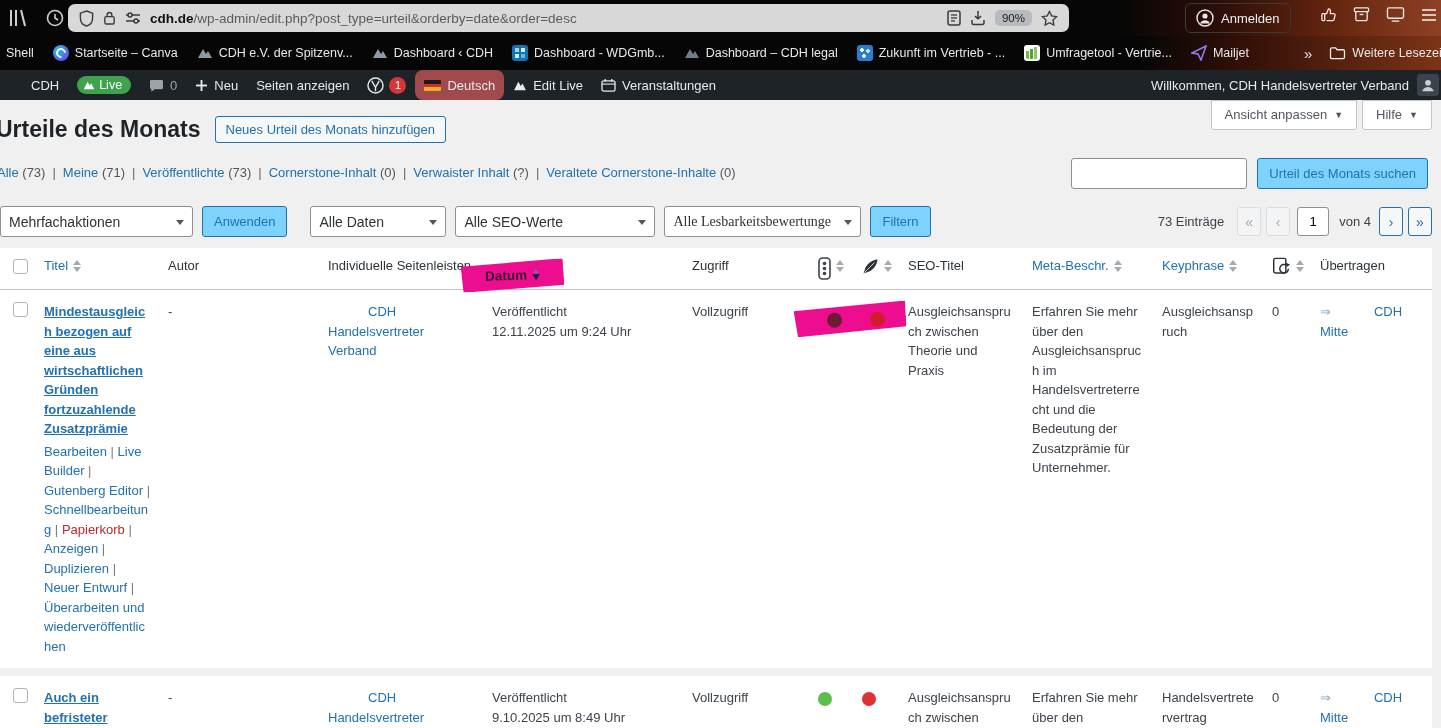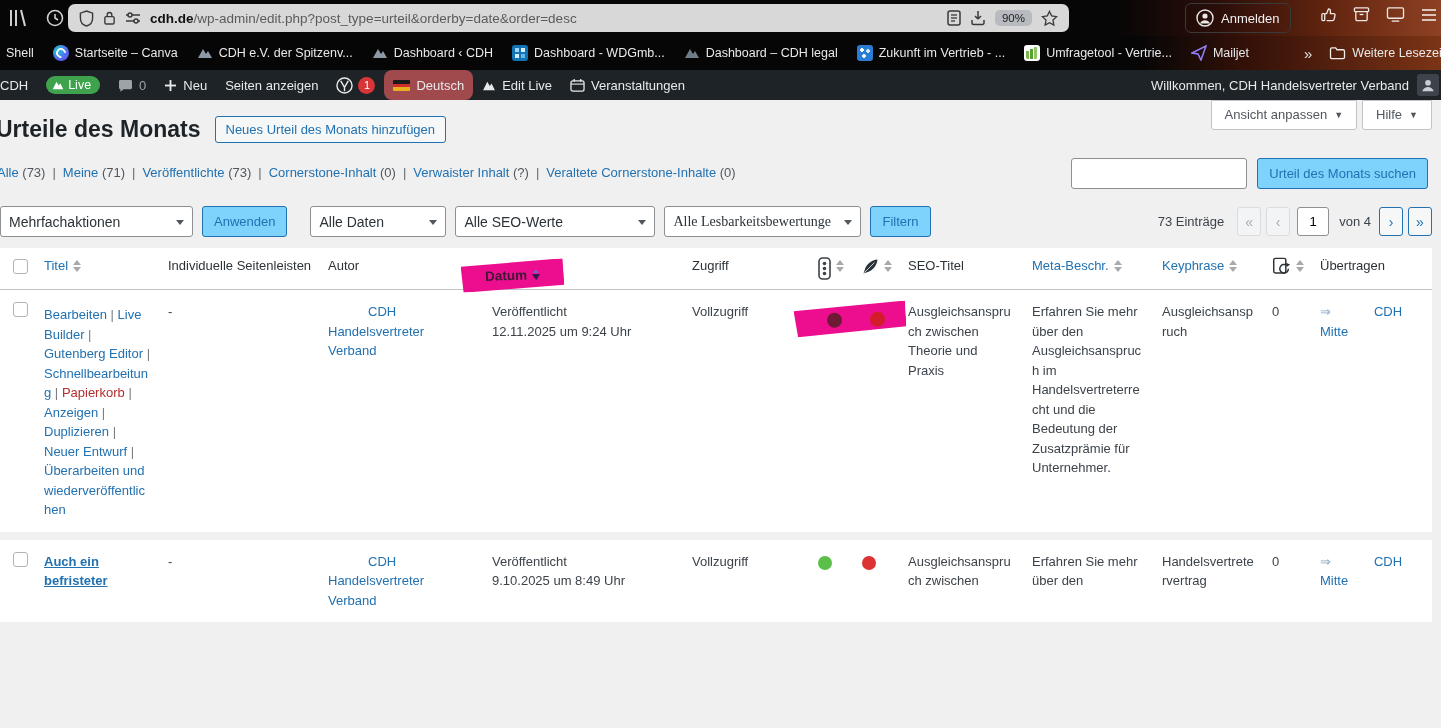--- a/index.html
+++ b/index.html
@@ -66,21 +66,21 @@
     border-radius:2px; }
   .bm-chevrons { font-size:15px; color:#e0e0e0; letter-spacing:-2px; }
 
   
   .admin-bar {
     position:absolute; top:70px; left:0; width:1441px; height:30px;
     background:#1d2327; color:#e7e9ea; font-size:13px;
     display:flex; align-items:center;
   }
   .ab-item { display:flex; align-items:center; gap:6px; height:30px; padding:0 9px; white-space:nowrap; }
-  .ab-site { padding-left:0; }
+  .ab-site { padding-left:16px;margin-left:15px; }
   .live-pill { background:#3fa34d; color:#fff; border-radius:10px; padding:2px 9px 2px 6px; display:flex; align-items:center; gap:4px; font-size:12.5px; }
   .ab-count { color:#9ea3a8; }
   .yoast-wrap { display:flex; align-items:center; gap:5px; }
   .yoast-badge { background:#d63638; color:#fff; width:17px; height:17px; border-radius:50%; font-size:11px; display:flex; align-items:center; justify-content:center; }
   .ab-lang { background:#a04a4e;border-radius:8px; }
   .flag { width:17px; height:11px; display:inline-block; background:linear-gradient(#1a1a1a 33%, #cf2e2e 33%, #cf2e2e 66%, #e8b021 66%); border-radius:1px; }
   .ab-right { margin-left:auto; display:flex; align-items:center; gap:8px; padding-right:2px; }
   .avatar { width:22px; height:22px; border-radius:3px; background:#3c434a; display:flex; align-items:center; justify-content:center; }
 
   
@@ -472,22 +472,22 @@
         <div class="th" style="padding-top:11px;">
             <span class="cb"></span>
           </div>
         <div class="th th-blue">
             <span>Titel</span>
             <span class="sorter">
               <span class="arr-up"></span>
               <span class="arr-dn"></span>
             </span>
           </div>
+        <div class="th">Autor</div>
         <div class="th">Individuelle Seitenleisten</div>
-        <div class="th">Autor</div>
         <div class="th"></div>
         <div class="th">Zugriff</div>
         <div class="th">
           <svg width="13" height="23" viewBox="0 0 13 23">
               <rect x="1" y="1" width="11" height="21" rx="3.5" fill="none" stroke="#3c434a" stroke-width="1.6"></rect>
               <circle cx="6.5" cy="6.5" r="1.8" fill="#3c434a"></circle>
               <circle cx="6.5" cy="11.5" r="1.8" fill="#3c434a"></circle>
               <circle cx="6.5" cy="16.5" r="1.8" fill="#3c434a"></circle>
             </svg>
           <span class="sorter">
@@ -530,20 +530,21 @@
               <span class="arr-up"></span>
               <span class="arr-dn"></span>
             </span>
         </div>
         <div class="th">Übertragen</div>
       </div>
 
       <div class="trow">
         <div class="td"><span class="cb"></span></div>
         <div class="td">
+          <a class="row-title" href="#">Mindestausgleich bezogen auf eine aus wirtschaftlichen Gründen fortzuzahlende Zusatzprämie</a>
           <div class="row-actions">
             <a href="#">Bearbeiten</a> <span class="act-sep">|</span>
             <a href="#">Live Builder</a> <span class="act-sep">|</span>
             <a href="#">Gutenberg Editor</a> <span class="act-sep">|</span>
             <a href="#">Schnellbearbeitung</a> <span class="act-sep">|</span>
             <a href="#" class="trash">Papierkorb</a> <span class="act-sep">|</span>
             <a href="#">Anzeigen</a> <span class="act-sep">|</span>
             <a href="#">Duplizieren</a> <span class="act-sep">|</span>
             <a href="#">Neuer Entwurf</a> <span class="act-sep">|</span>
             <a href="#">Überarbeiten und wiederveröffentlichen</a>

